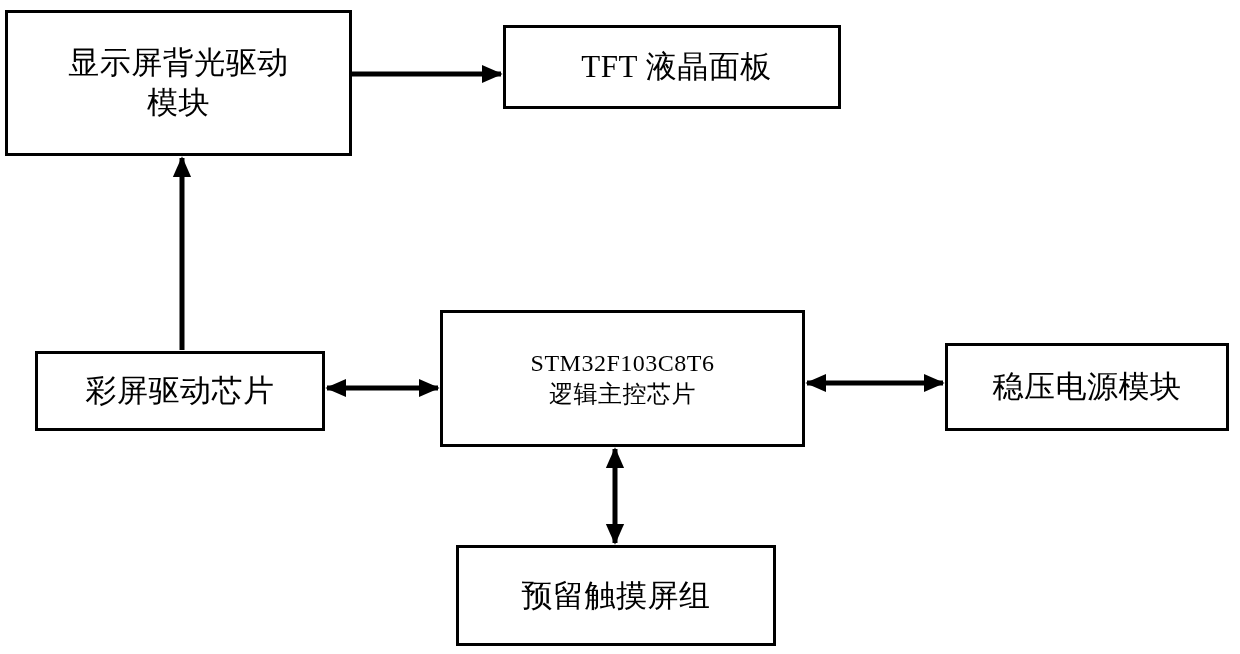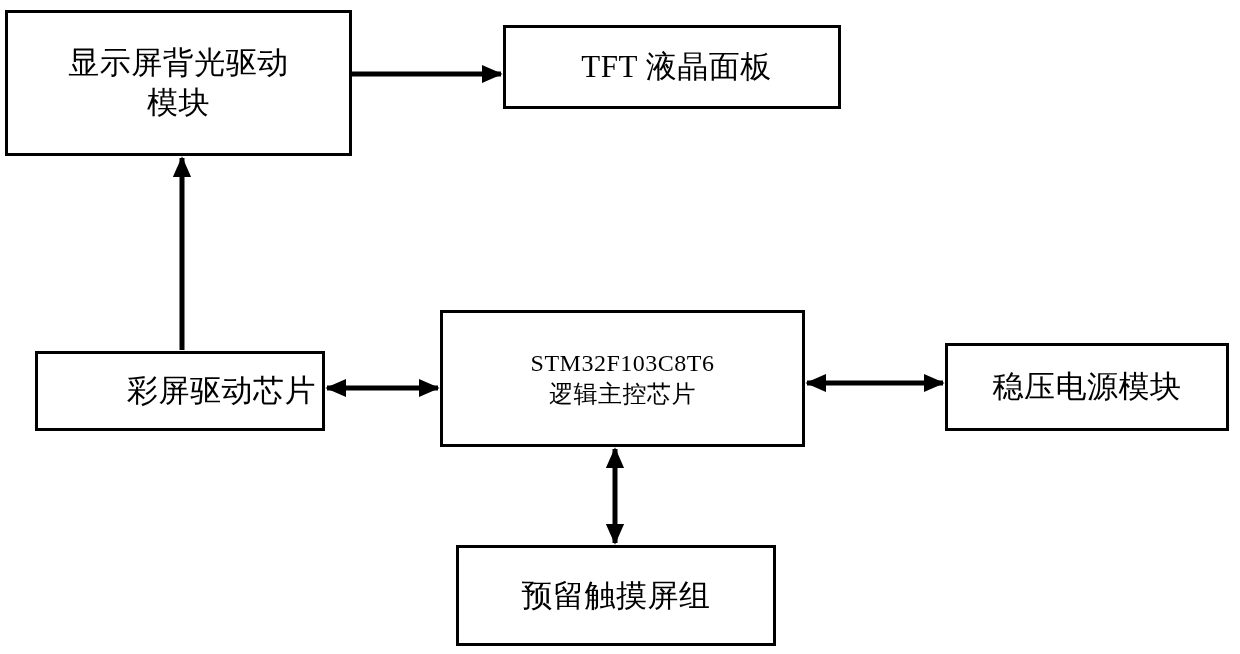--- a/index.html
+++ b/index.html
@@ -28,21 +28,21 @@
     line-height: 1.28;
     letter-spacing: 0.5px;
   }
   .node .label {
     display: block;
     padding: 0 6px;
     white-space: pre-line;
   }
   #node-backlight       { left: 5px;   top: 10px;  width: 347px; height: 146px; font-size: 31px; }
   #node-tft             { left: 503px; top: 25px;  width: 338px; height: 84px;  font-size: 31px; padding-left: 9px; }
-  #node-color-driver    { left: 35px;  top: 351px; width: 290px; height: 80px;  font-size: 31px; justify-content: flex-end; }
+  #node-color-driver    { left: 35px;  top: 351px; width: 290px; height: 80px;  font-size: 31px; }
   #node-mcu             { left: 440px; top: 310px; width: 365px; height: 137px; font-size: 24px; }
   #node-power           { left: 945px; top: 343px; width: 284px; height: 88px;  font-size: 31px; }
   #node-touch           { left: 456px; top: 545px; width: 320px; height: 101px; font-size: 31px; }
 
   svg.edges {
     position: absolute;
     left: 0;
     top: 0;
     width: 1240px;
     height: 654px;

